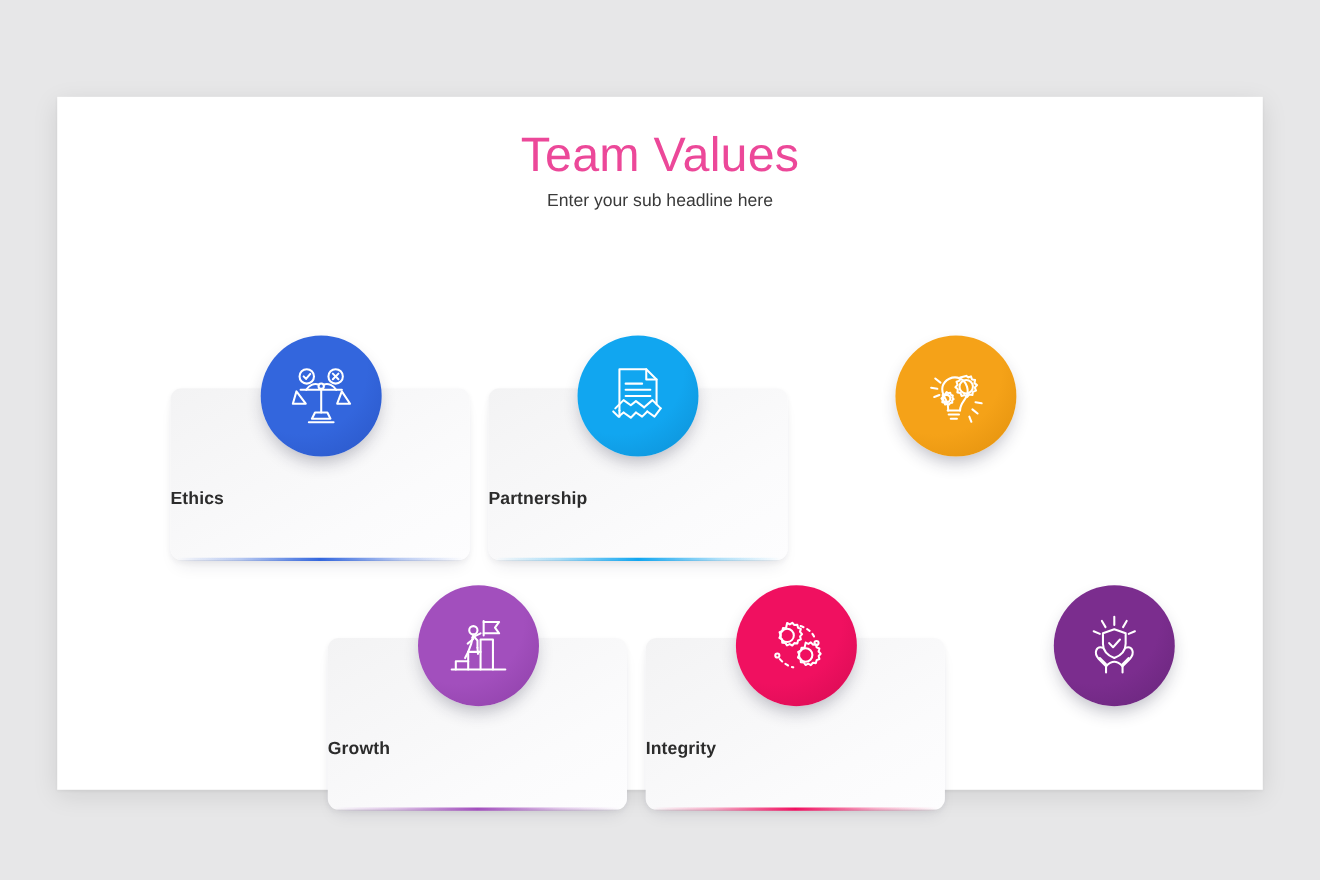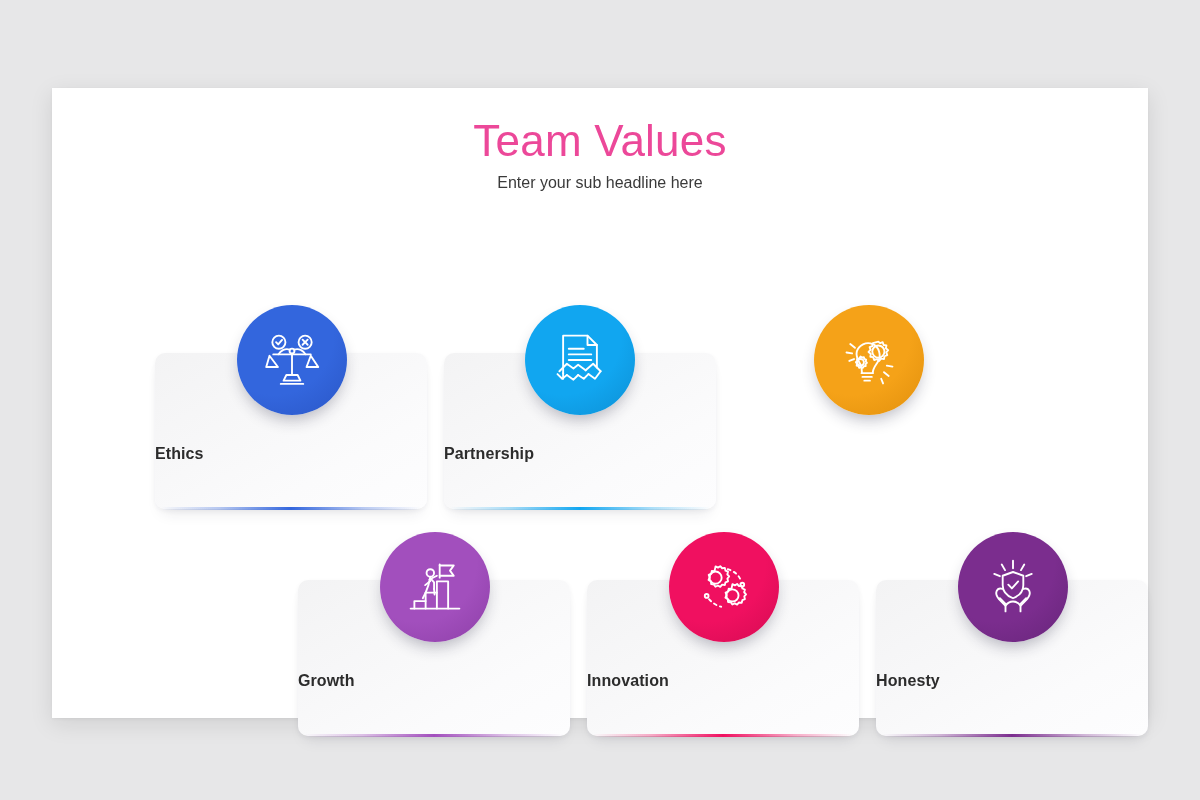--- a/index.html
+++ b/index.html
@@ -177,28 +177,24 @@
         </g>
       </svg>
     </div>
 
     <div class="card r2 c-g">
       <div class="label">Growth</div>
       <div class="accent" style="background: linear-gradient(90deg, rgba(255, 255, 255, 0) 0%, rgba(162, 79, 189, 0.333) 22%, rgb(162, 79, 189) 50%, rgba(162, 79, 189, 0.333) 78%, rgba(255, 255, 255, 0) 100%); filter: blur(0.3px);"></div>
     </div>
 
     <div class="card r2 c-in">
-      <div class="label">Innovation</div>
+      <div class="label">Integrity</div>
       <div class="accent" style="background: linear-gradient(90deg, rgba(255, 255, 255, 0) 0%, rgba(240, 16, 96, 0.333) 22%, rgb(240, 16, 96) 50%, rgba(240, 16, 96, 0.333) 78%, rgba(255, 255, 255, 0) 100%); filter: blur(0.3px);"></div>
     </div>
 
-    <div class="card r2 c-h">
-      <div class="label">Honesty</div>
-      <div class="accent" style="background: linear-gradient(90deg, rgba(255, 255, 255, 0) 0%, rgba(123, 45, 142, 0.333) 22%, rgb(123, 45, 142) 50%, rgba(123, 45, 142, 0.333) 78%, rgba(255, 255, 255, 0) 100%); filter: blur(0.3px);"></div>
-    </div>
 
     <div class="icon-circle ic-r2 ic-g" style="background: radial-gradient(circle at 34% 28%, rgb(162, 79, 189) 0%, rgb(162, 79, 189) 55%, rgb(141, 63, 167) 100%);">
       <svg width="60" height="60" viewBox="0 0 64 64" fill="none" stroke="#ffffff" stroke-width="2" stroke-linecap="round" stroke-linejoin="round">
         <line x1="6" y1="55" x2="58" y2="55"></line>
         <polyline points="10,55 10,47 22,47 22,38 34,38 34,26 46,26 46,55"></polyline>
         <line x1="22" y1="47" x2="22" y2="55"></line>
         <line x1="34" y1="38" x2="34" y2="55"></line>
         <circle cx="27" cy="17" r="4"></circle>
         <path d="M27 21.5 L25 30 L22 38"></path>
         <path d="M27 22.5 L31 27 L31 34"></path>

